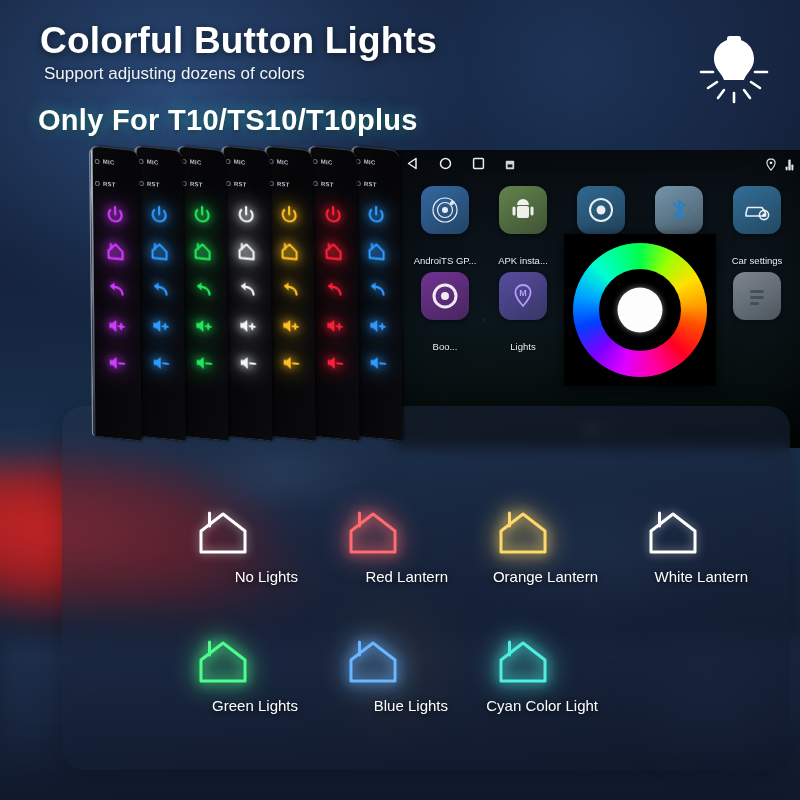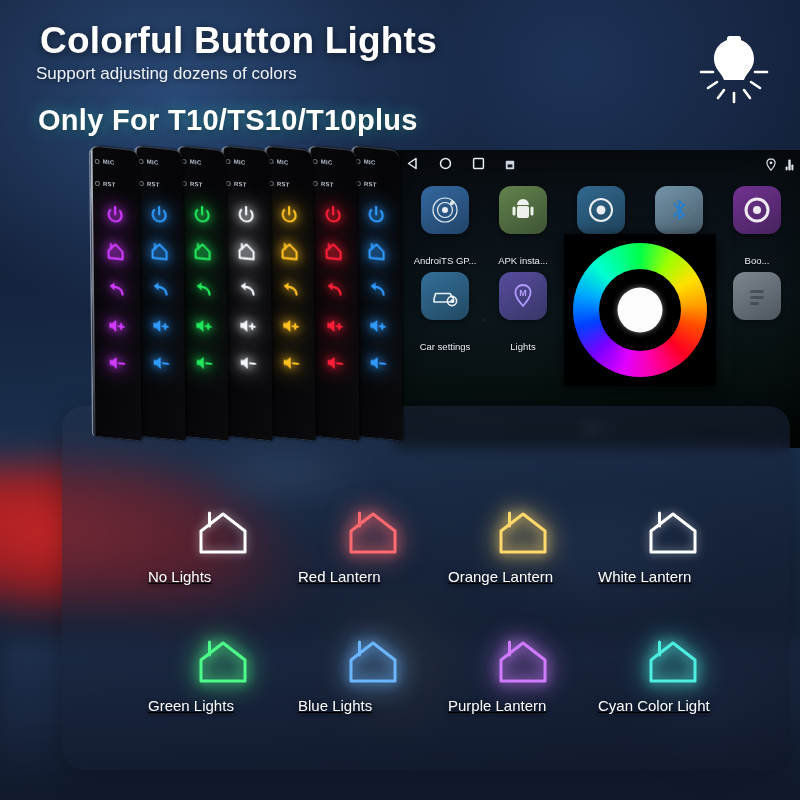--- a/index.html
+++ b/index.html
@@ -49,21 +49,21 @@
     background:radial-gradient(ellipse 50% 50% at 50% 50%, rgba(70,100,150,.22) 0%, rgba(40,60,100,0) 76%); filter:blur(16px); }
 
   
   .header { position:absolute; left:0; top:0; width:800px; height:150px; }
   .h-title {
     position:absolute; left:40px; top:20px;
     font-size:37px; font-weight:bold; color:#ffffff; letter-spacing:.2px;
     text-shadow:0 2px 9px rgba(0,0,0,.55);
   }
   .h-sub {
-    position:absolute; left:36px; top:64px;
+    position:absolute; left:44px; top:64px;
     font-size:17px; color:#eef3fa; font-weight:400;
     text-shadow:0 1px 5px rgba(0,0,0,.5);
   }
   .h-model {
     position:absolute; left:38px; top:104px;
     font-size:29px; font-weight:bold; color:#3ee8dc; letter-spacing:.3px;
     text-shadow:0 0 14px rgba(62,232,220,.5), 0 2px 6px rgba(0,0,0,.5);
   }
   .bulb { position:absolute; left:692px; top:32px; width:84px; height:76px; }
 
@@ -162,21 +162,21 @@
     border-radius:22px;
     background:linear-gradient(165deg, rgba(36,50,76,.44) 0%, rgba(22,32,54,.58) 55%, rgba(16,23,40,.7) 100%);
     backdrop-filter:blur(7px);
     -webkit-backdrop-filter:blur(7px);
     box-shadow:0 4px 26px rgba(0,0,0,.3);
   }
   .legend {
     position:absolute; left:86px; top:96px; width:600px;
     display:grid; grid-template-columns:repeat(4,150px); row-gap:46px;
   }
-  .lg-item { width:150px; text-align:left;text-decoration:underline; }
+  .lg-item { width:150px; text-align:right; }
   .lg-ic { height:56px; display:flex; align-items:flex-end; justify-content:center; }
   .lg-lb {
     margin-top:10px; font-size:15px; color:#ffffff;
     text-shadow:0 1px 5px rgba(0,0,0,.75); white-space:nowrap;
   }
 </style>
 </head>
 <body>
 
 <div id="stage">
@@ -606,37 +606,37 @@
         </div>
         <div class="app">
           <div class="app-ic" style="background: linear-gradient(150deg, rgba(143, 182, 207, 0.8), rgba(143, 182, 207, 0.467));">
             <svg width="30" height="30" viewBox="0 0 30 30">
               <path d="M10 9 L20 20 L15 24 L15 6 L20 10 L10 21" fill="none" stroke="#2b7fc8" stroke-width="2.2" stroke-linejoin="round" stroke-linecap="round"></path>
             </svg>
           </div>
           <div class="app-lb">Bluetooth</div>
         </div>
         <div class="app">
-          <div class="app-ic" style="background: linear-gradient(150deg, rgba(140, 58, 176, 0.8), rgba(140, 58, 176, 0.467));">
-            <svg width="30" height="30" viewBox="0 0 30 30">
-              <circle cx="15" cy="15" r="11" fill="none" stroke="rgba(255,255,255,.9)" stroke-width="3"></circle>
-              <circle cx="15" cy="15" r="4" fill="rgba(255,255,255,.9)"></circle>
-            </svg>
-          </div>
-          <div class="app-lb">Boo...</div>
-        </div>
-        <div class="app">
           <div class="app-ic" style="background: linear-gradient(150deg, rgba(62, 134, 184, 0.8), rgba(62, 134, 184, 0.467));">
             <svg width="30" height="30" viewBox="0 0 30 30">
               <path d="M4 18 L5.6 12.5 L20 12.5 L23.5 18 L23.5 21 L4 21 Z" fill="none" stroke="rgba(255,255,255,.9)" stroke-width="1.6" stroke-linejoin="round"></path>
               <circle cx="22" cy="20" r="4.6" fill="none" stroke="rgba(255,255,255,.9)" stroke-width="1.6"></circle>
               <circle cx="22" cy="20" r="1.7" fill="rgba(255,255,255,.9)"></circle>
             </svg>
           </div>
           <div class="app-lb">Car settings</div>
+        </div>
+        <div class="app">
+          <div class="app-ic" style="background: linear-gradient(150deg, rgba(140, 58, 176, 0.8), rgba(140, 58, 176, 0.467));">
+            <svg width="30" height="30" viewBox="0 0 30 30">
+              <circle cx="15" cy="15" r="11" fill="none" stroke="rgba(255,255,255,.9)" stroke-width="3"></circle>
+              <circle cx="15" cy="15" r="4" fill="rgba(255,255,255,.9)"></circle>
+            </svg>
+          </div>
+          <div class="app-lb">Boo...</div>
         </div>
         <div class="app">
           <div class="app-ic" style="background: linear-gradient(150deg, rgba(106, 91, 191, 0.8), rgba(106, 91, 191, 0.467));">
             <svg width="30" height="30" viewBox="0 0 30 30">
               <path d="M15 4 C10.6 4 7.4 7.2 7.4 11.3 C7.4 16.6 15 25 15 25 S22.6 16.6 22.6 11.3 C22.6 7.2 19.4 4 15 4 Z" fill="none" stroke="#b49bff" stroke-width="1.8"></path>
               <text x="15" y="15" fill="#b49bff" font-size="9" font-family="Liberation Sans" text-anchor="middle" font-weight="bold">M</text>
             </svg>
           </div>
           <div class="app-lb">Lights</div>
         </div>
@@ -739,29 +739,20 @@
           <div class="lg-ic">
             <svg width="56" height="50" viewBox="0 0 56 50" style="filter: drop-shadow(rgb(107, 182, 255) 0px 0px 6px) drop-shadow(rgb(107, 182, 255) 0px 0px 12px);">
               <path d="M28 6 L50 23 L50 44 L6 44 L6 23 Z" fill="none" stroke="#6bb6ff" stroke-width="3" stroke-linejoin="round" stroke-linecap="round"></path>
               <line x1="14.5" y1="5" x2="14.5" y2="18" stroke="#6bb6ff" stroke-width="3" stroke-linecap="round"></line>
             </svg>
           </div>
           <div class="lg-lb">Blue Lights</div>
         </div>
         <div class="lg-item">
           <div class="lg-ic">
-            <svg width="56" height="50" viewBox="0 0 56 50" style="filter: drop-shadow(rgb(208, 123, 255) 0px 0px 6px) drop-shadow(rgb(208, 123, 255) 0px 0px 12px);">
-              <path d="M28 6 L50 23 L50 44 L6 44 L6 23 Z" fill="none" stroke="#d07bff" stroke-width="3" stroke-linejoin="round" stroke-linecap="round"></path>
-              <line x1="14.5" y1="5" x2="14.5" y2="18" stroke="#d07bff" stroke-width="3" stroke-linecap="round"></line>
-            </svg>
-          </div>
-          <div class="lg-lb">Purple Lantern</div>
-        </div>
-        <div class="lg-item">
-          <div class="lg-ic">
             <svg width="56" height="50" viewBox="0 0 56 50" style="filter: drop-shadow(rgb(77, 240, 224) 0px 0px 6px) drop-shadow(rgb(77, 240, 224) 0px 0px 12px);">
               <path d="M28 6 L50 23 L50 44 L6 44 L6 23 Z" fill="none" stroke="#4df0e0" stroke-width="3" stroke-linejoin="round" stroke-linecap="round"></path>
               <line x1="14.5" y1="5" x2="14.5" y2="18" stroke="#4df0e0" stroke-width="3" stroke-linecap="round"></line>
             </svg>
           </div>
           <div class="lg-lb">Cyan Color Light</div>
         </div>
       </div>
   </div>
 

